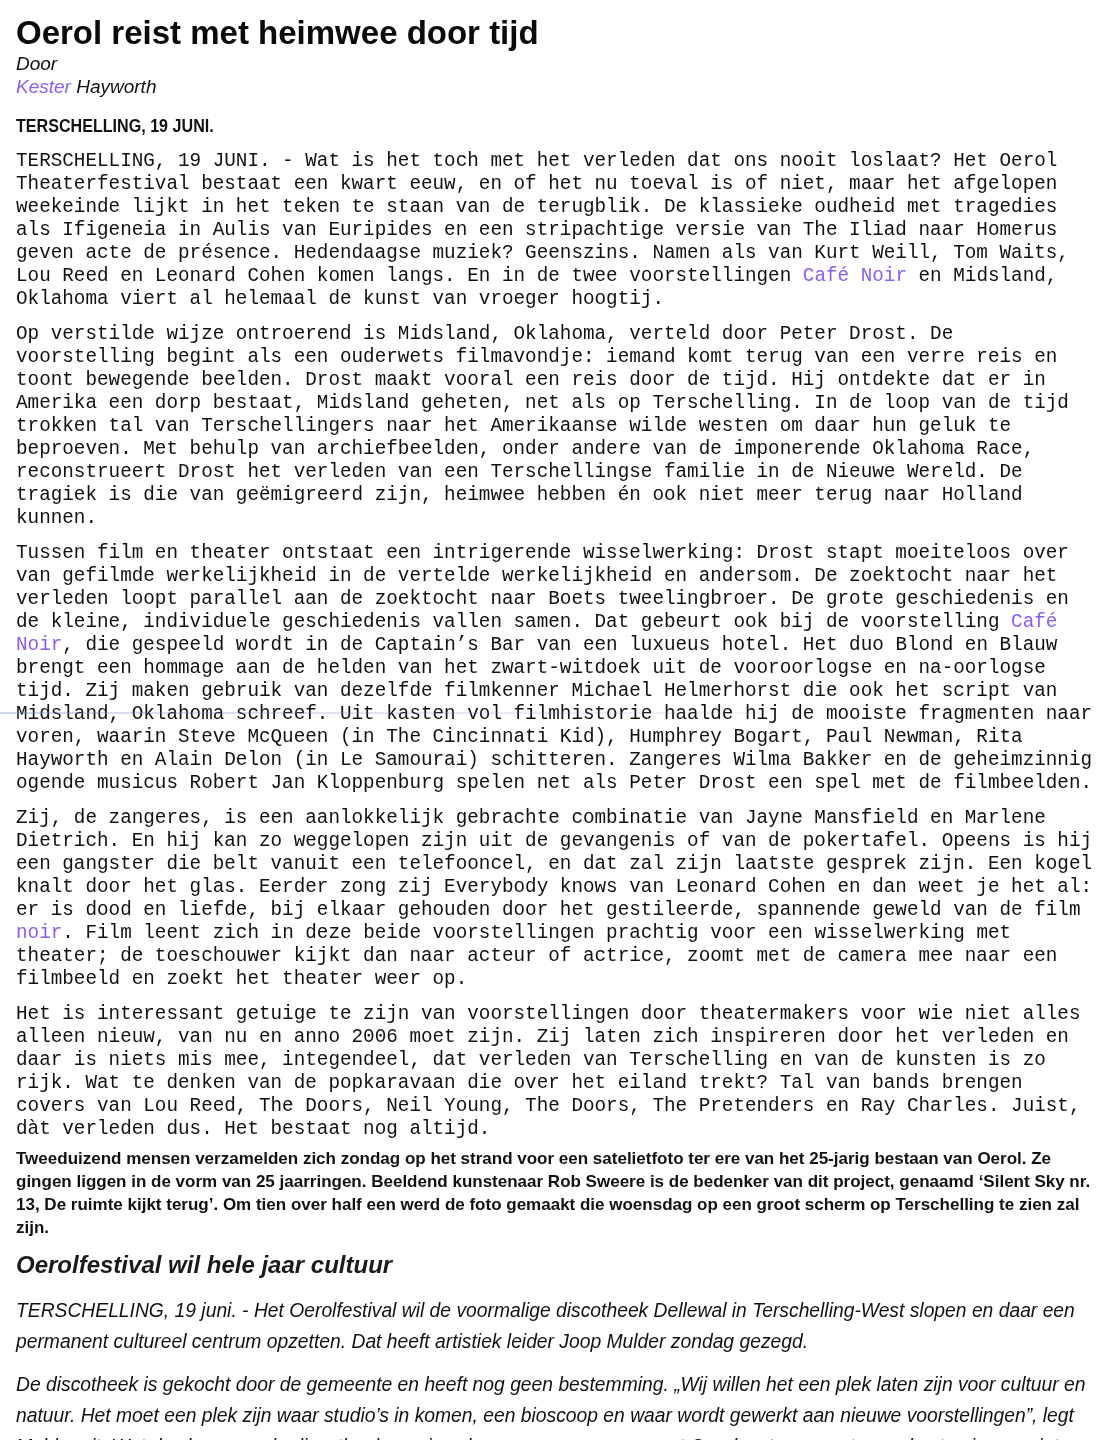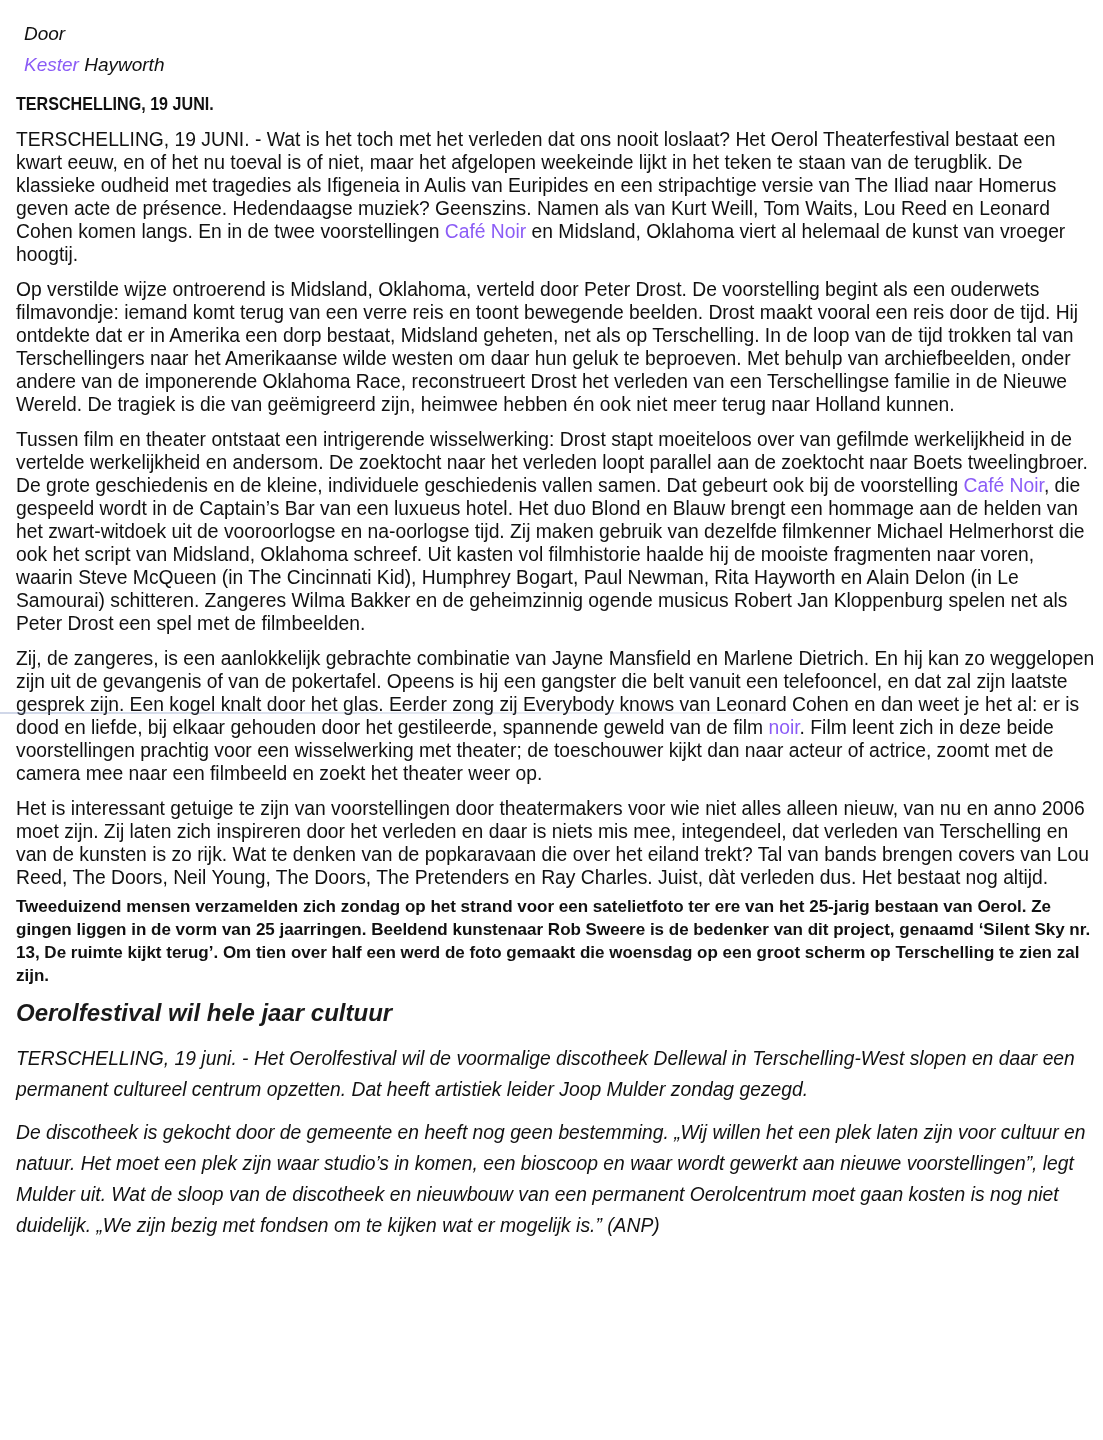--- a/index.html
+++ b/index.html
@@ -1,34 +1,35 @@
 <!DOCTYPE html>
 <html><head>
 <meta charset="utf-8">
 <style>
   html, body { margin: 0; padding: 0; background: #ffffff; }
   body { width: 1103px; height: 1440px; overflow: hidden; position: relative; color: #111; font-family: "Liberation Sans", sans-serif; }
   .page { position: absolute; left: 16px; top: 14px; width: 1080px; }
   .title { font-size: 33px; font-weight: bold; line-height: 38px; margin: 0; letter-spacing: 0px; color: #0a0a0a; }
-  .byline { font-style: italic; font-size: 19px; line-height: 23px; margin: 8px; }
+  .byline { font-style: italic; font-size: 19px; line-height: 23px; margin: 0; }
   .red { color: #8b5cf6; }
   .dateline { font-weight: bold; font-size: 17.5px; line-height: 22px; margin: 17px 0 0 0; transform: scaleX(0.92); transform-origin: left; }
   .lead { font-weight: bold; font-size: 18.5px; line-height: 23px; margin: 16px 0 0 0; }
   .body p { font-size: 19.3px; line-height: 23px; margin: 0 0 12px 0; }
-  .body { margin-top: 13px; }
+  .body { margin-top: 13px; font-family: Liberation Mono, monospace; }
   .bold-box { font-weight: bold; font-size: 17px; line-height: 23px; margin: 6px 0 11px 0; }
   .subhead { font-style: italic; font-size: 24px; line-height: 28px; margin: 12px 0 16px 0; color: #1a1a1a; }
   .it p { font-style: italic; font-size: 19.3px; line-height: 31px; margin: 0 0 12px 0; }
   .it { margin-top: 14px; }
   .fold { position: absolute; left: 0; top: 712px; width: 760px; height: 2px; background: linear-gradient(90deg, rgba(120,140,190,0.35), rgba(120,140,190,0.1)); }
 </style>
 </head>
 <body>
 
 <div class="page">
+  <h1 class="title">Oerol reist met heimwee door tijd</h1>
   <p class="byline">Door</p>
   <p class="byline"><span class="red">Kester</span> <span>Hayworth</span></p>
 
   <p class="dateline">TERSCHELLING, 19 JUNI.</p>
 
   <div class="body">
     <p><span>TERSCHELLING, 19 JUNI. - Wat is het toch met het verleden dat ons nooit loslaat? Het Oerol Theaterfestival bestaat een kwart eeuw, en of het nu toeval is of niet, maar het afgelopen weekeinde lijkt in het teken te staan van de terugblik. De klassieke oudheid met tragedies als Ifigeneia in Aulis van Euripides en een stripachtige versie van The Iliad naar Homerus geven acte de présence. Hedendaagse muziek? Geenszins. Namen als van Kurt Weill, Tom Waits, Lou Reed en Leonard Cohen komen langs. En in de twee voorstellingen </span><span class="red">Café Noir</span><span> en Midsland, Oklahoma viert al helemaal de kunst van vroeger hoogtij.</span></p>
     <p><span>Op verstilde wijze ontroerend is Midsland, Oklahoma, verteld door Peter Drost. De voorstelling begint als een ouderwets filmavondje: iemand komt terug van een verre reis en toont bewegende beelden. Drost maakt vooral een reis door de tijd. Hij ontdekte dat er in Amerika een dorp bestaat, Midsland geheten, net als op Terschelling. In de loop van de tijd trokken tal van Terschellingers naar het Amerikaanse wilde westen om daar hun geluk te beproeven. Met behulp van archiefbeelden, onder andere van de imponerende Oklahoma Race, reconstrueert Drost het verleden van een Terschellingse familie in de Nieuwe Wereld. De tragiek is die van geëmigreerd zijn, heimwee hebben én ook niet meer terug naar Holland kunnen.</span></p>
     <p><span>Tussen film en theater ontstaat een intrigerende wisselwerking: Drost stapt moeiteloos over van gefilmde werkelijkheid in de vertelde werkelijkheid en andersom. De zoektocht naar het verleden loopt parallel aan de zoektocht naar Boets tweelingbroer. De grote geschiedenis en de kleine, individuele geschiedenis vallen samen. Dat gebeurt ook bij de voorstelling </span><span class="red">Café Noir</span><span>, die gespeeld wordt in de Captain’s Bar van een luxueus hotel. Het duo Blond en Blauw brengt een hommage aan de helden van het zwart-witdoek uit de vooroorlogse en na-oorlogse tijd. Zij maken gebruik van dezelfde filmkenner Michael Helmerhorst die ook het script van Midsland, Oklahoma schreef. Uit kasten vol filmhistorie haalde hij de mooiste fragmenten naar voren, waarin Steve McQueen (in The Cincinnati Kid), Humphrey Bogart, Paul Newman, Rita Hayworth en Alain Delon (in Le Samourai) schitteren. Zangeres Wilma Bakker en de geheimzinnig ogende musicus Robert Jan Kloppenburg spelen net als Peter Drost een spel met de filmbeelden.</span></p>
     <p><span>Zij, de zangeres, is een aanlokkelijk gebrachte combinatie van Jayne Mansfield en Marlene Dietrich. En hij kan zo weggelopen zijn uit de gevangenis of van de pokertafel. Opeens is hij een gangster die belt vanuit een telefooncel, en dat zal zijn laatste gesprek zijn. Een kogel knalt door het glas. Eerder zong zij Everybody knows van Leonard Cohen en dan weet je het al: er is dood en liefde, bij elkaar gehouden door het gestileerde, spannende geweld van de film </span><span class="red">noir</span><span>. Film leent zich in deze beide voorstellingen prachtig voor een wisselwerking met theater; de toeschouwer kijkt dan naar acteur of actrice, zoomt met de camera mee naar een filmbeeld en zoekt het theater weer op.</span></p>

